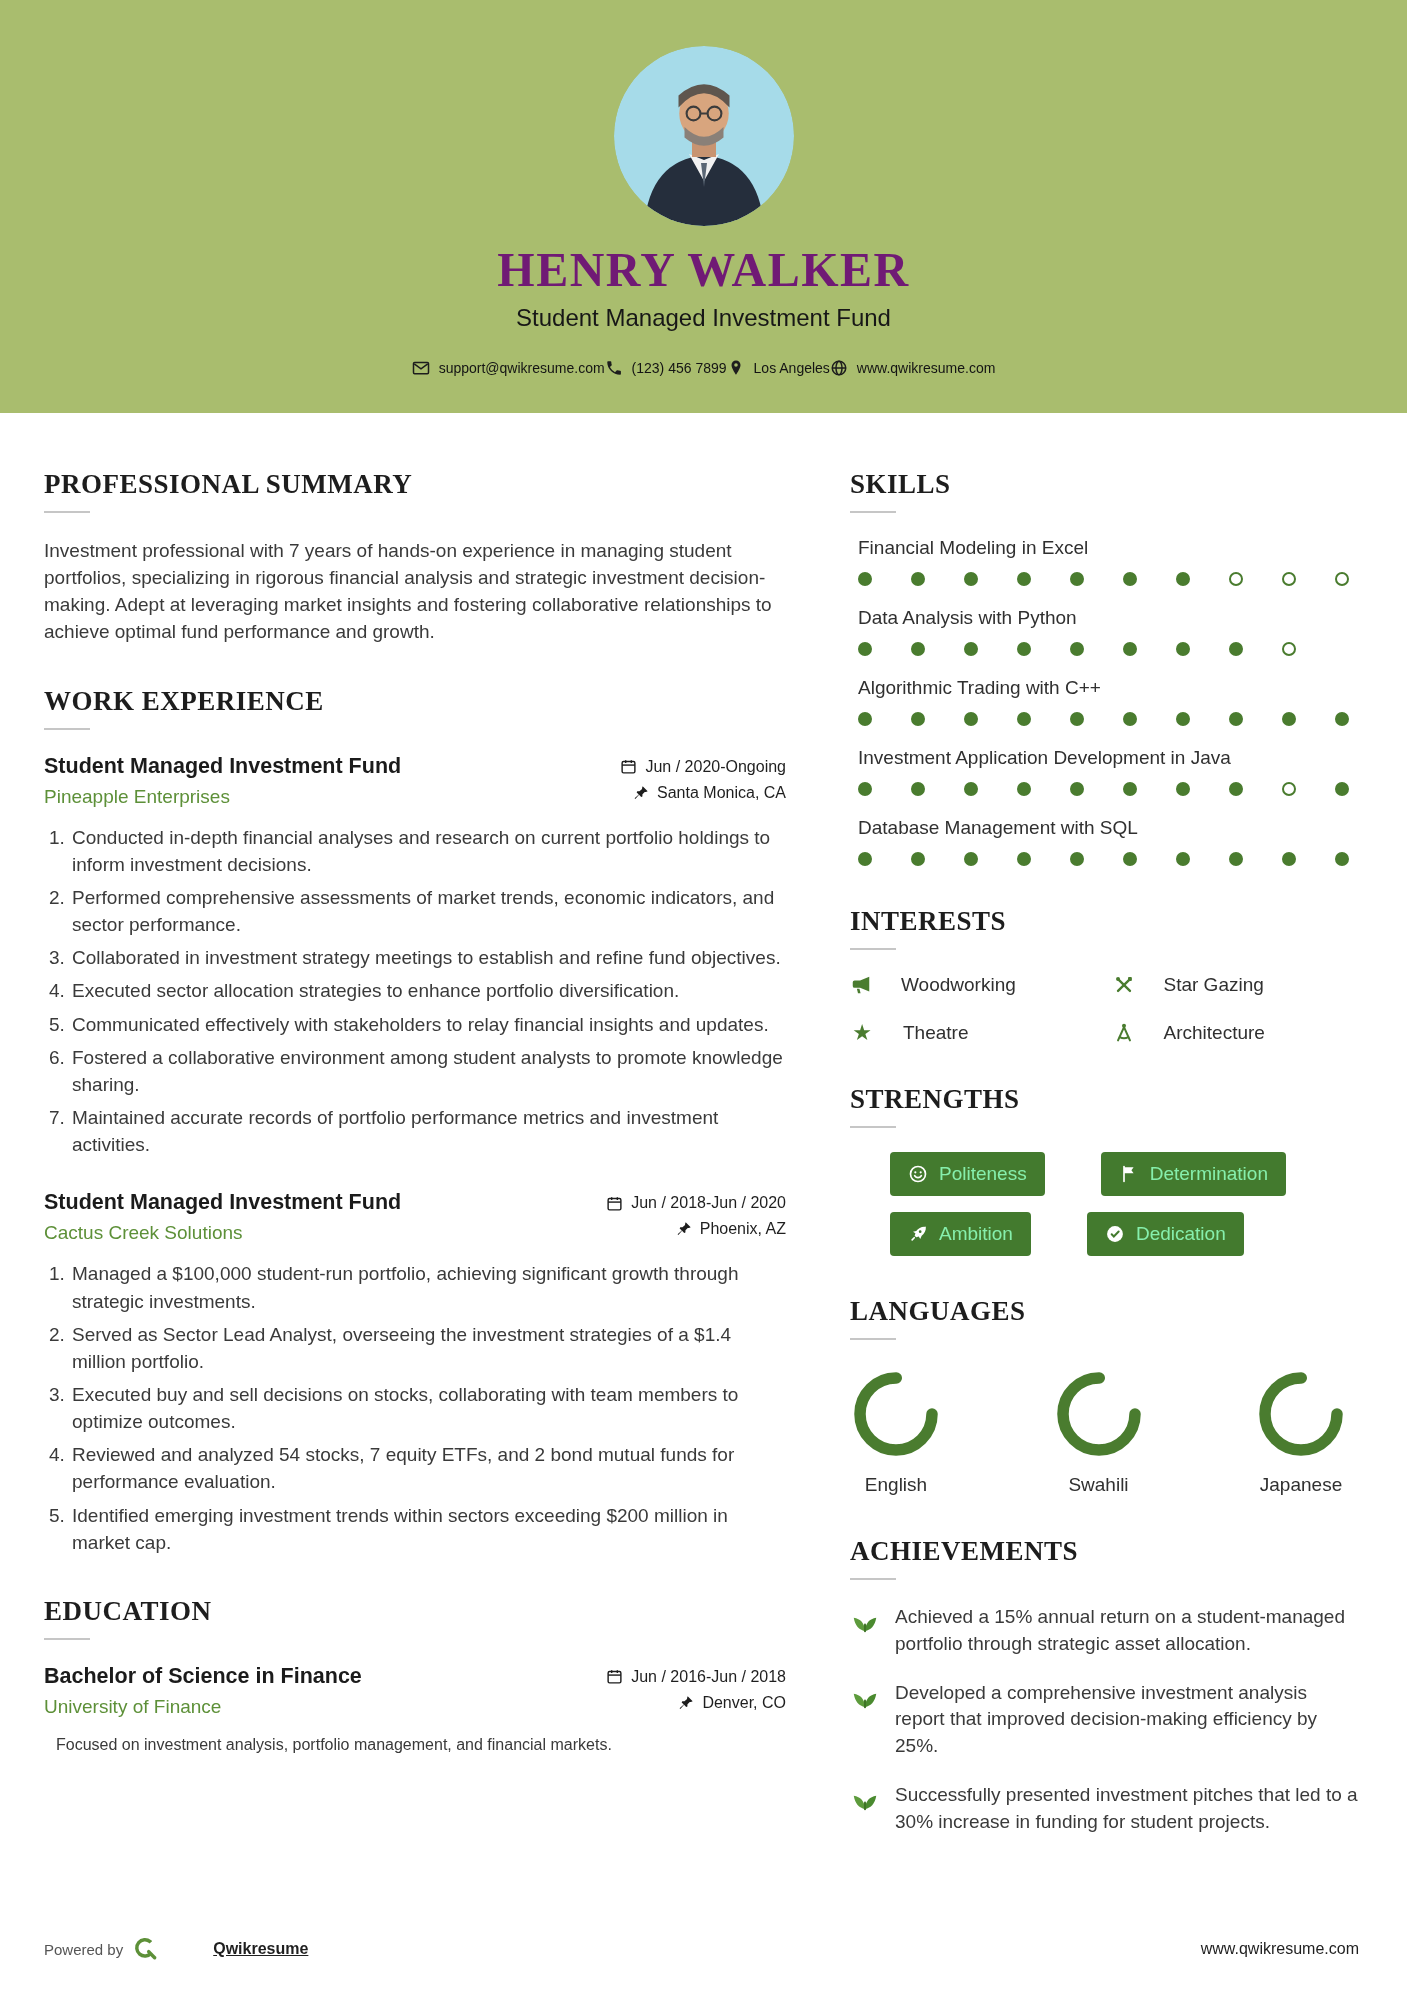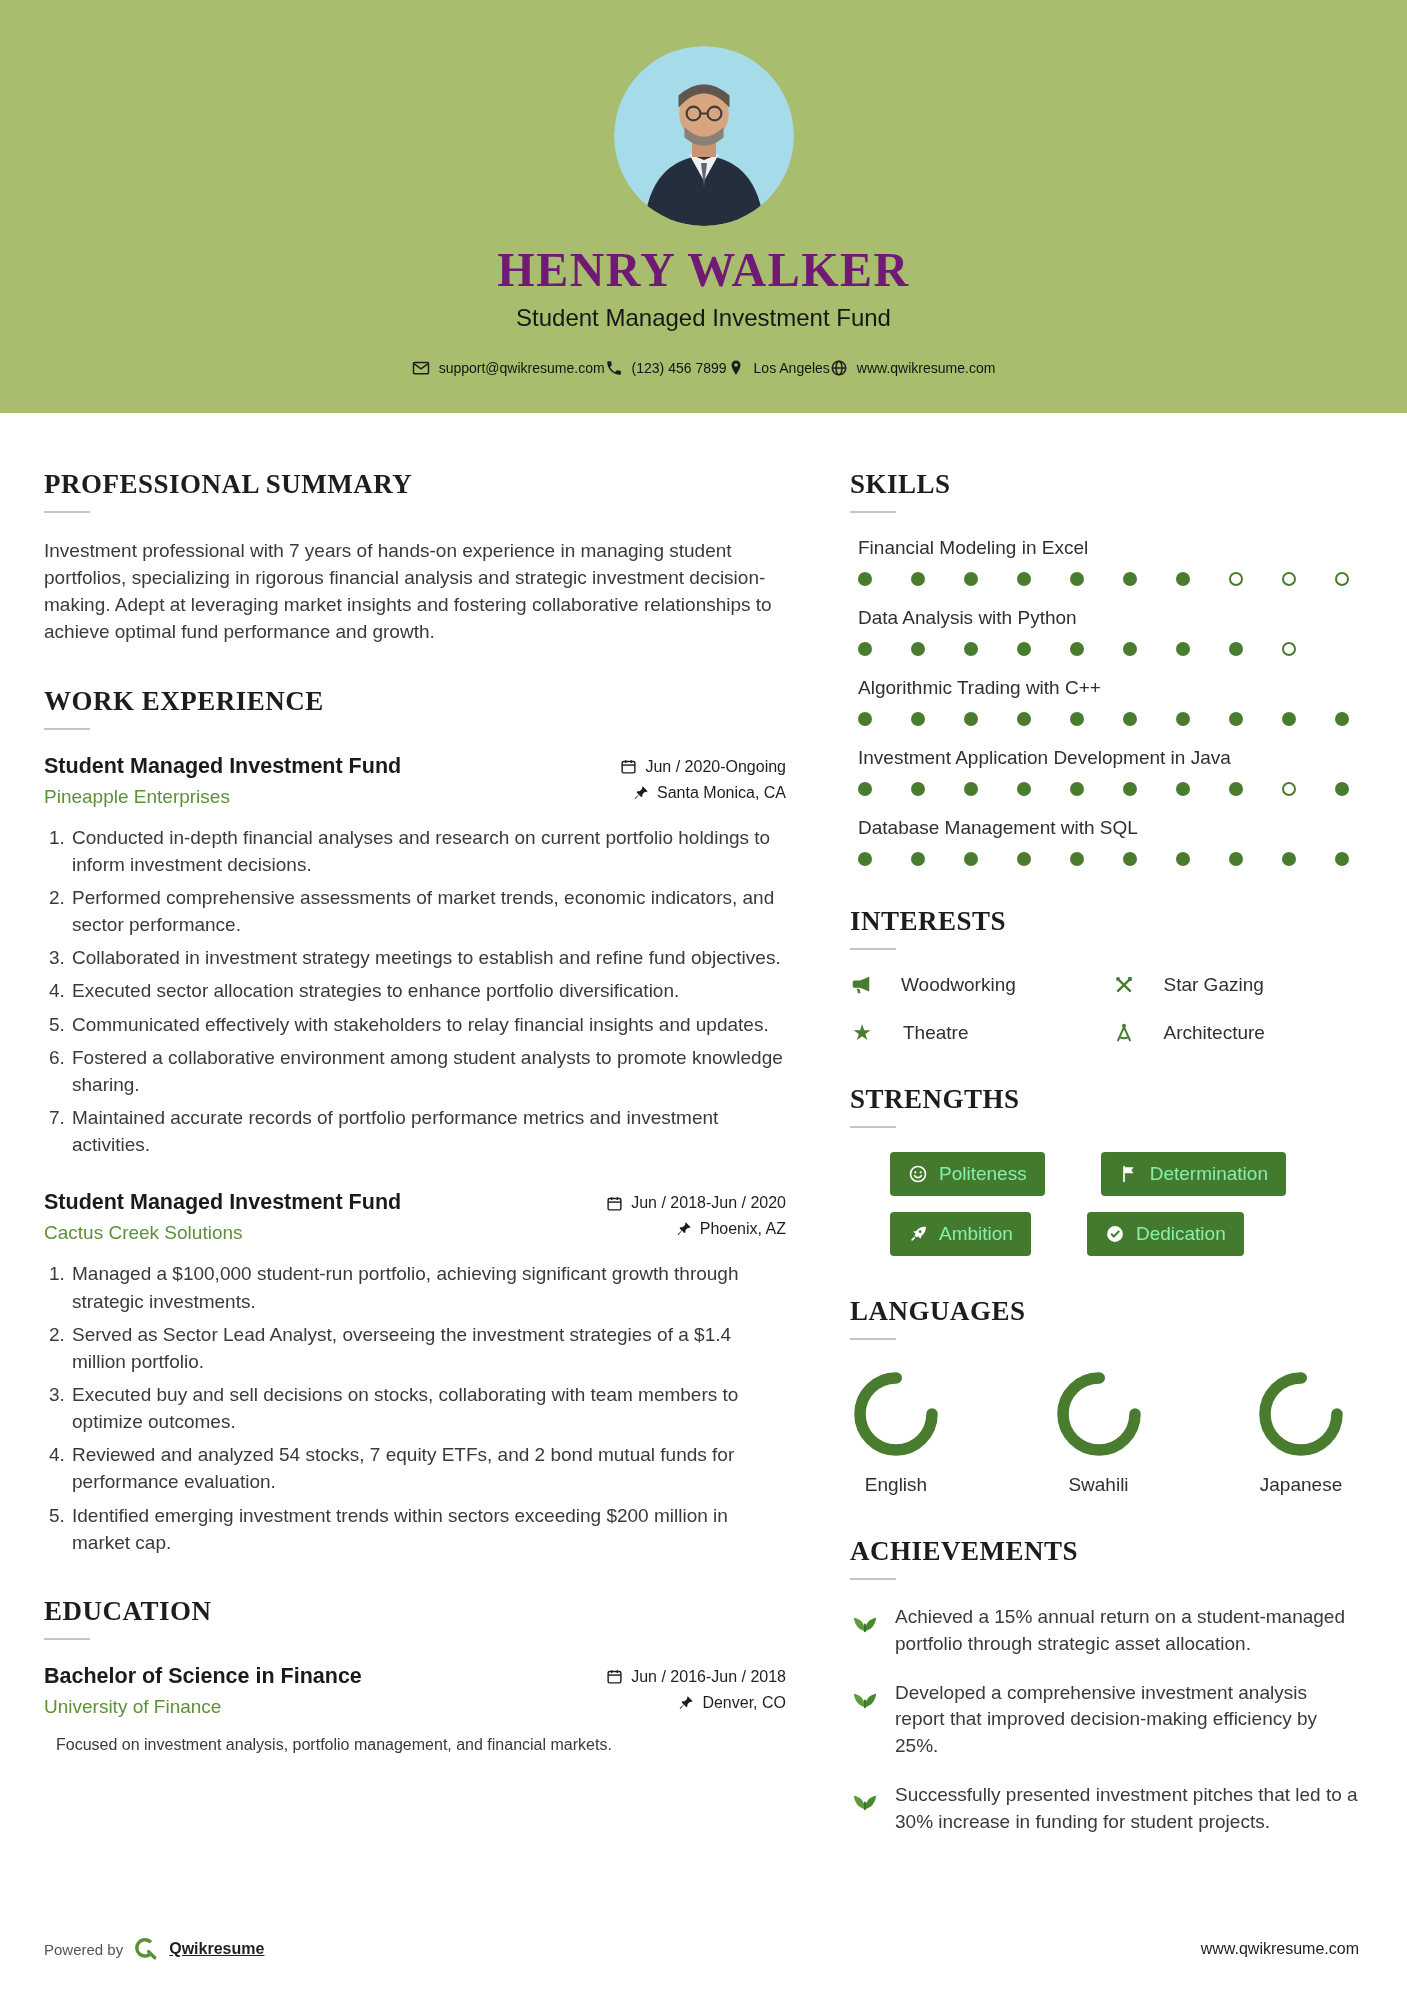--- a/index.html
+++ b/index.html
@@ -63,21 +63,21 @@
   .lang{display:flex;flex-direction:column;align-items:center;gap:16px;}
   .lang-label{font-size:19px;color:#303030;}
 
   .ach-item{display:flex;gap:15px;margin-bottom:22px;font-size:19px;line-height:1.41;color:var(--body-ink);}
   .ach-item svg{flex:0 0 auto;margin-top:1px;}
 
   
   .footer{display:flex;justify-content:space-between;align-items:center;padding:0 48px 28px 44px;}
   .footer-left{display:flex;align-items:center;gap:10px;}
   .powered{font-size:15px;color:#555;}
-  .brand{font-size:16px;color:#1f1f1f;font-weight:700;text-decoration:underline;cursor:pointer;}
+  .brand{font-size:16px;color:#1f1f1f;font-weight:700;text-decoration:underline;cursor:pointer;margin-left:44px;}
   .site{font-size:16px;color:#1f1f1f;}
 </style>
 </head>
 <body>
 
 <div class="page">
 
   <header class="header">
     <div class="photo-wrap">
       <svg viewBox="0 0 120 120" width="180" height="180">

